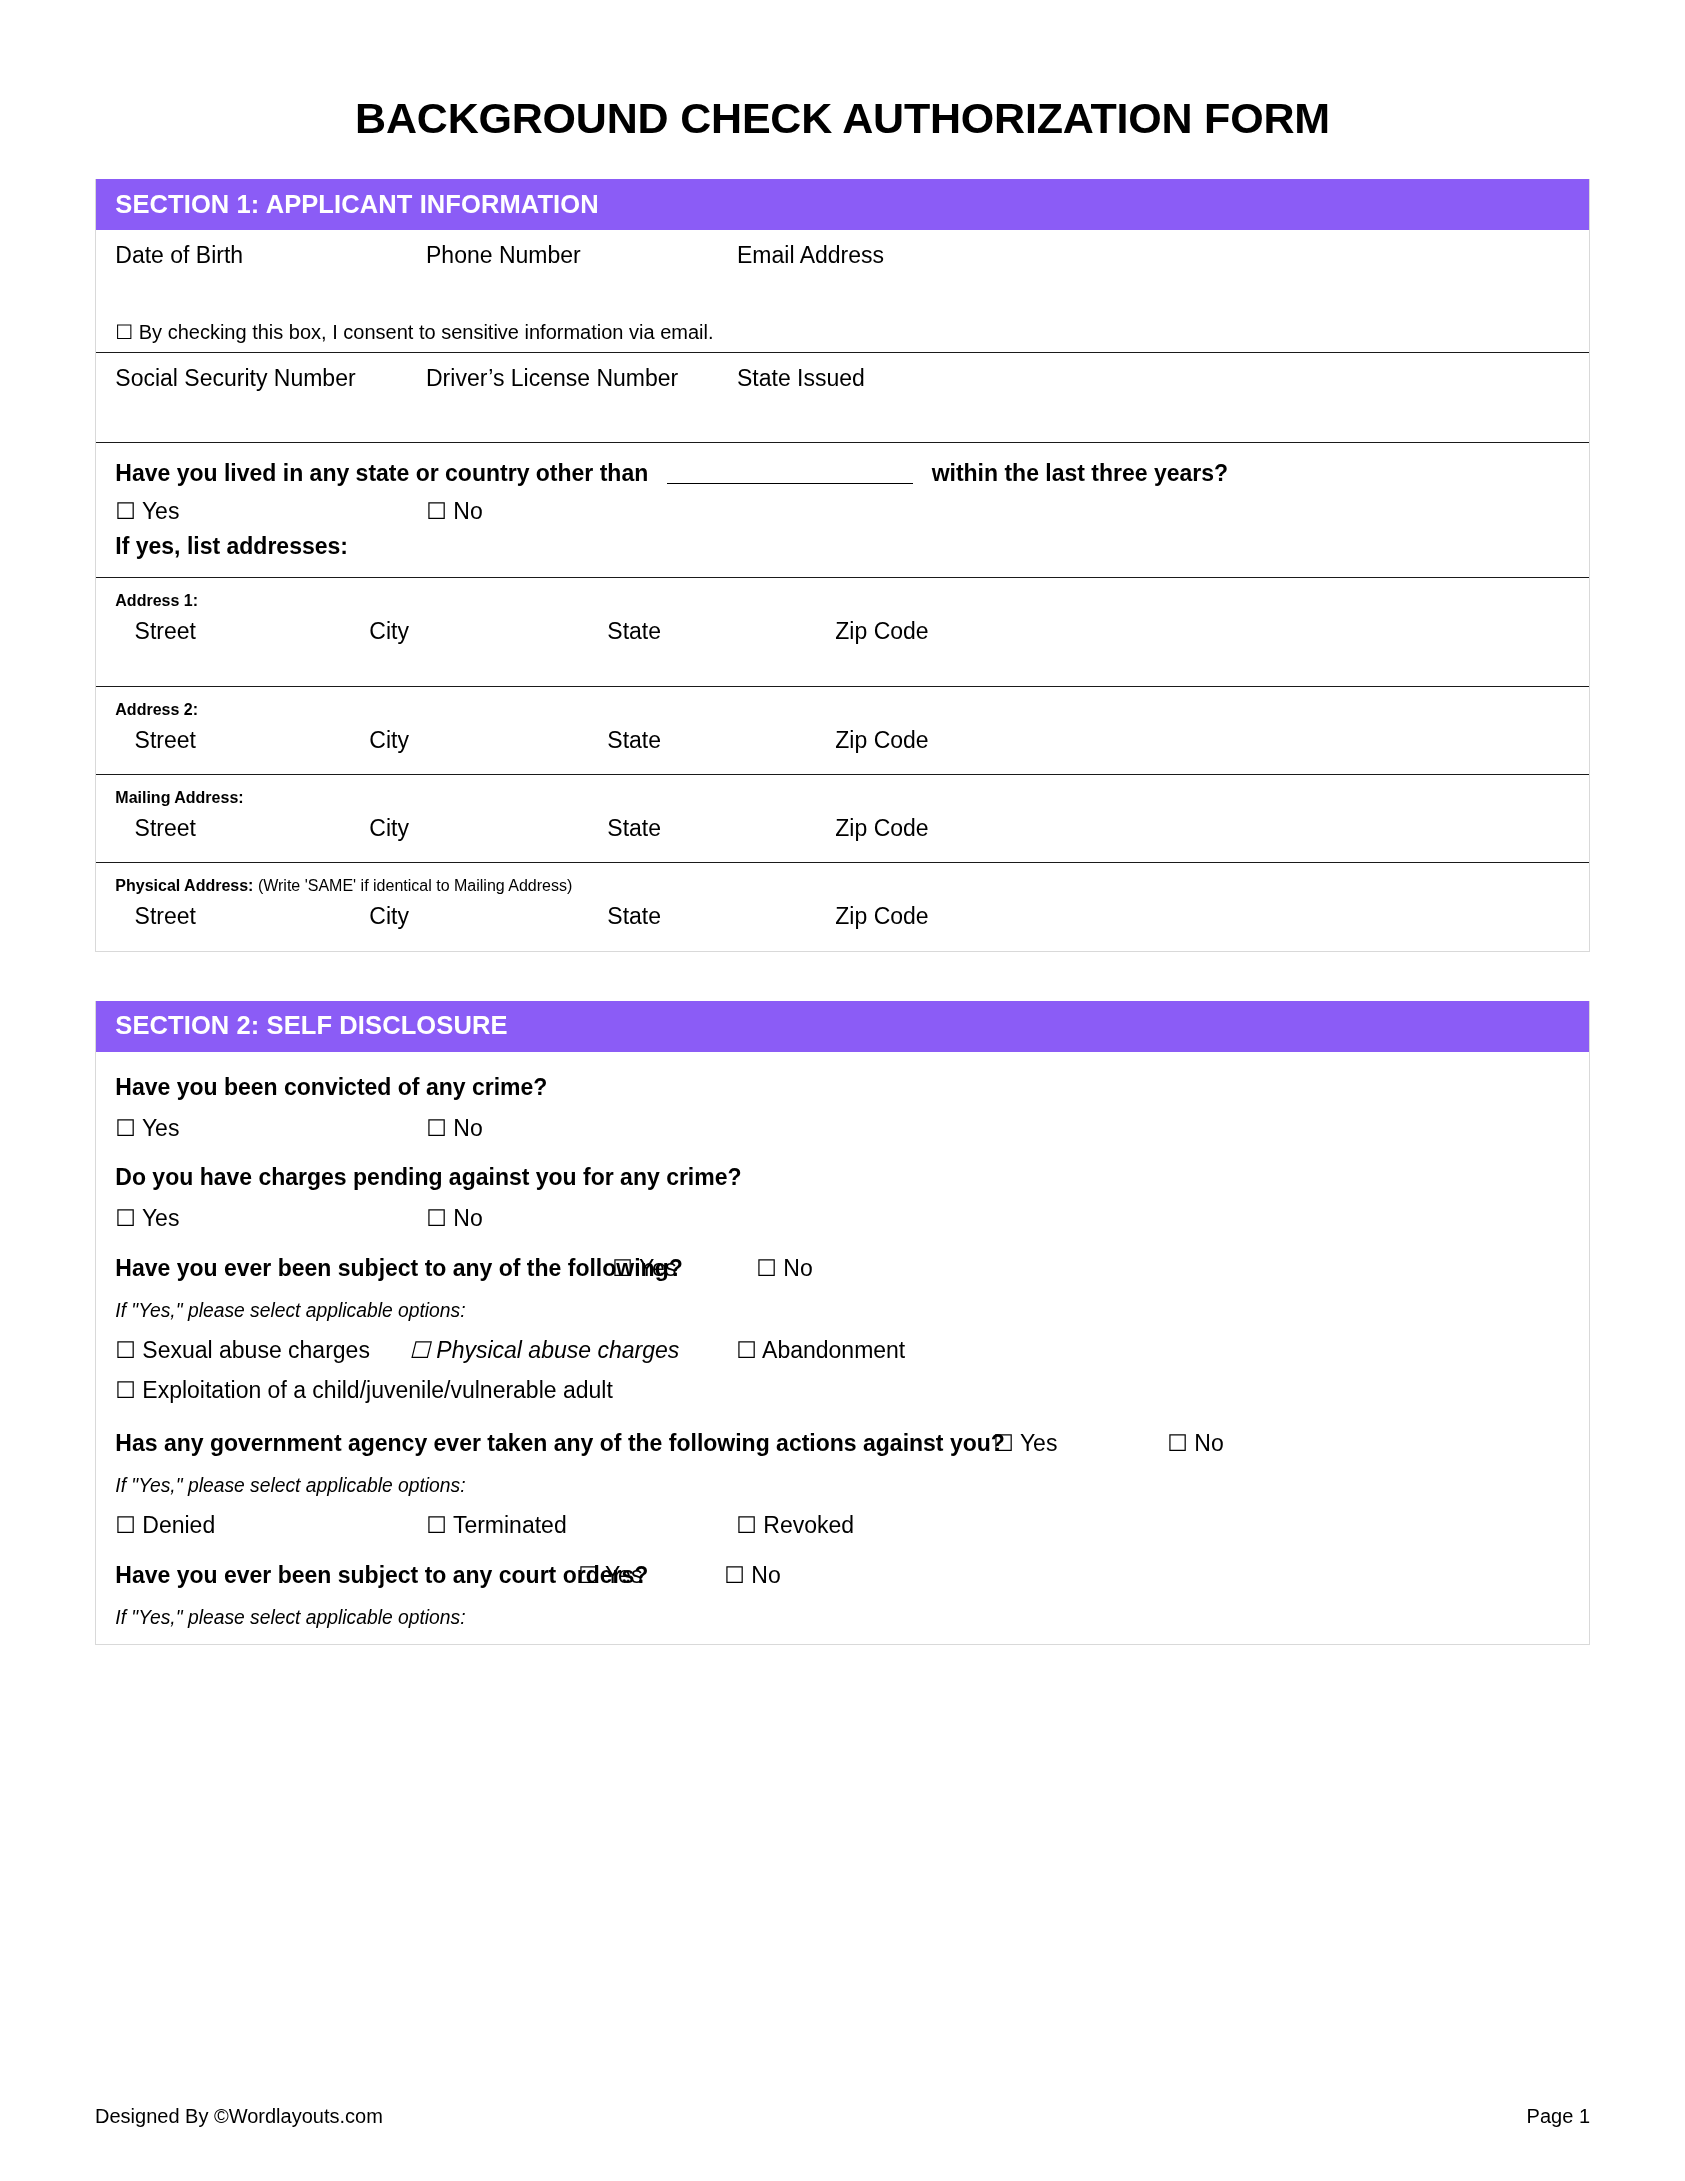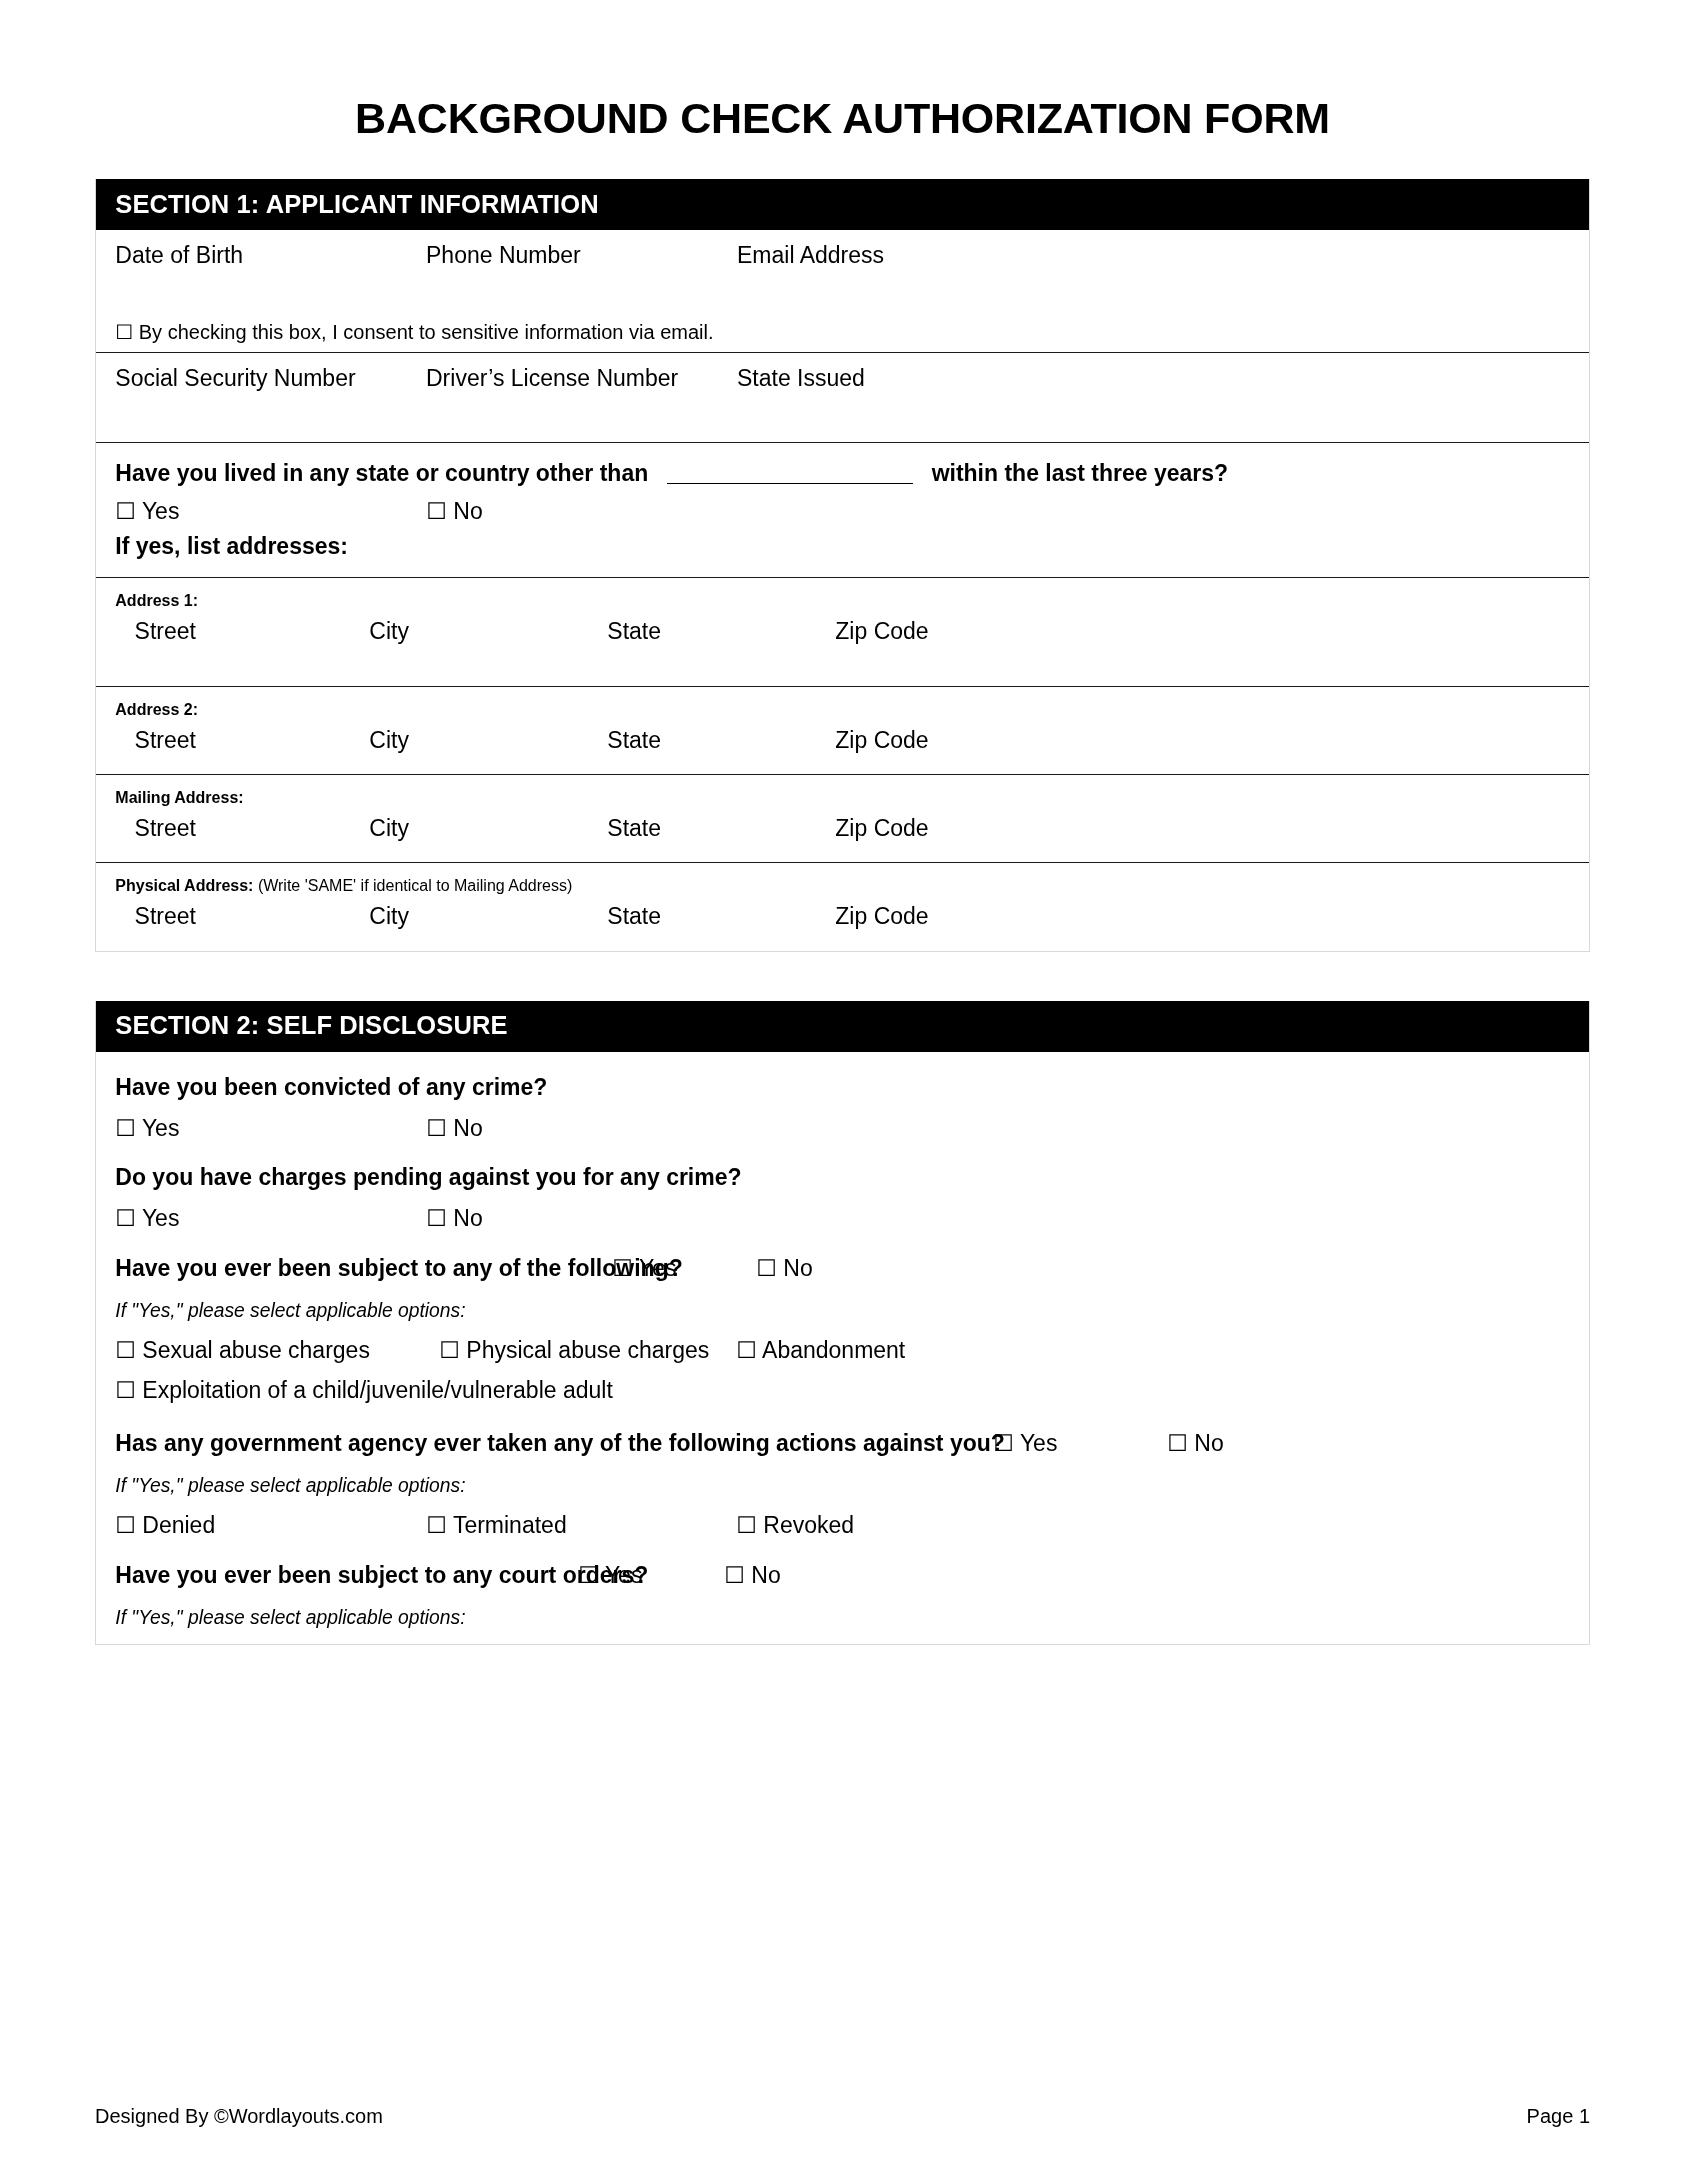--- a/index.html
+++ b/index.html
@@ -35,21 +35,21 @@
   }
 
   
   .section {
     margin-top: 37px;
     border: 0.9px solid #d9d9d9;
     border-top: none;
     background: #ffffff;
   }
   .section-header {
-    background: #000000;
+    background: #8b5cf6;
     color: #ffffff;
     font-size: 25.5px;
     font-weight: bold;
     padding: 11.4px 19.3px 13px 19.3px;
     line-height: 1.05;
     letter-spacing: 0.1px;
   }
 
   
   .row {
@@ -297,21 +297,21 @@
       </div>
 
       <div class="q2">
         <span>Have you ever been subject to any of the following?</span>
         <span class="inline-yes" style="left:497px;">☐ Yes</span>
         <span class="inline-yes" style="left:641px;">☐ No</span>
       </div>
       <div class="italic-note">If "Yes," please select applicable options:</div>
       <div class="opts" style="margin-top:14px;">
         <span style="left:0;">☐ Sexual abuse charges</span>
-        <span style="left:324px;">☐ Physical abuse charges</span>
+        <span style="left:294px;font-style:italic;">☐ Physical abuse charges</span>
         <span style="left:621px;">☐ Abandonment</span>
       </div>
       <div class="opts" style="margin-top:5.3px;">
         <span style="left:0;">☐ Exploitation of a child/juvenile/vulnerable adult</span>
       </div>
 
       <div class="q2" style="margin-top:16px;">
         <span>Has any government agency ever taken any of the following actions against you?</span>
         <span class="inline-yes" style="left:878px;">☐ Yes</span>
         <span class="inline-yes" style="left:1052px;">☐ No</span>

